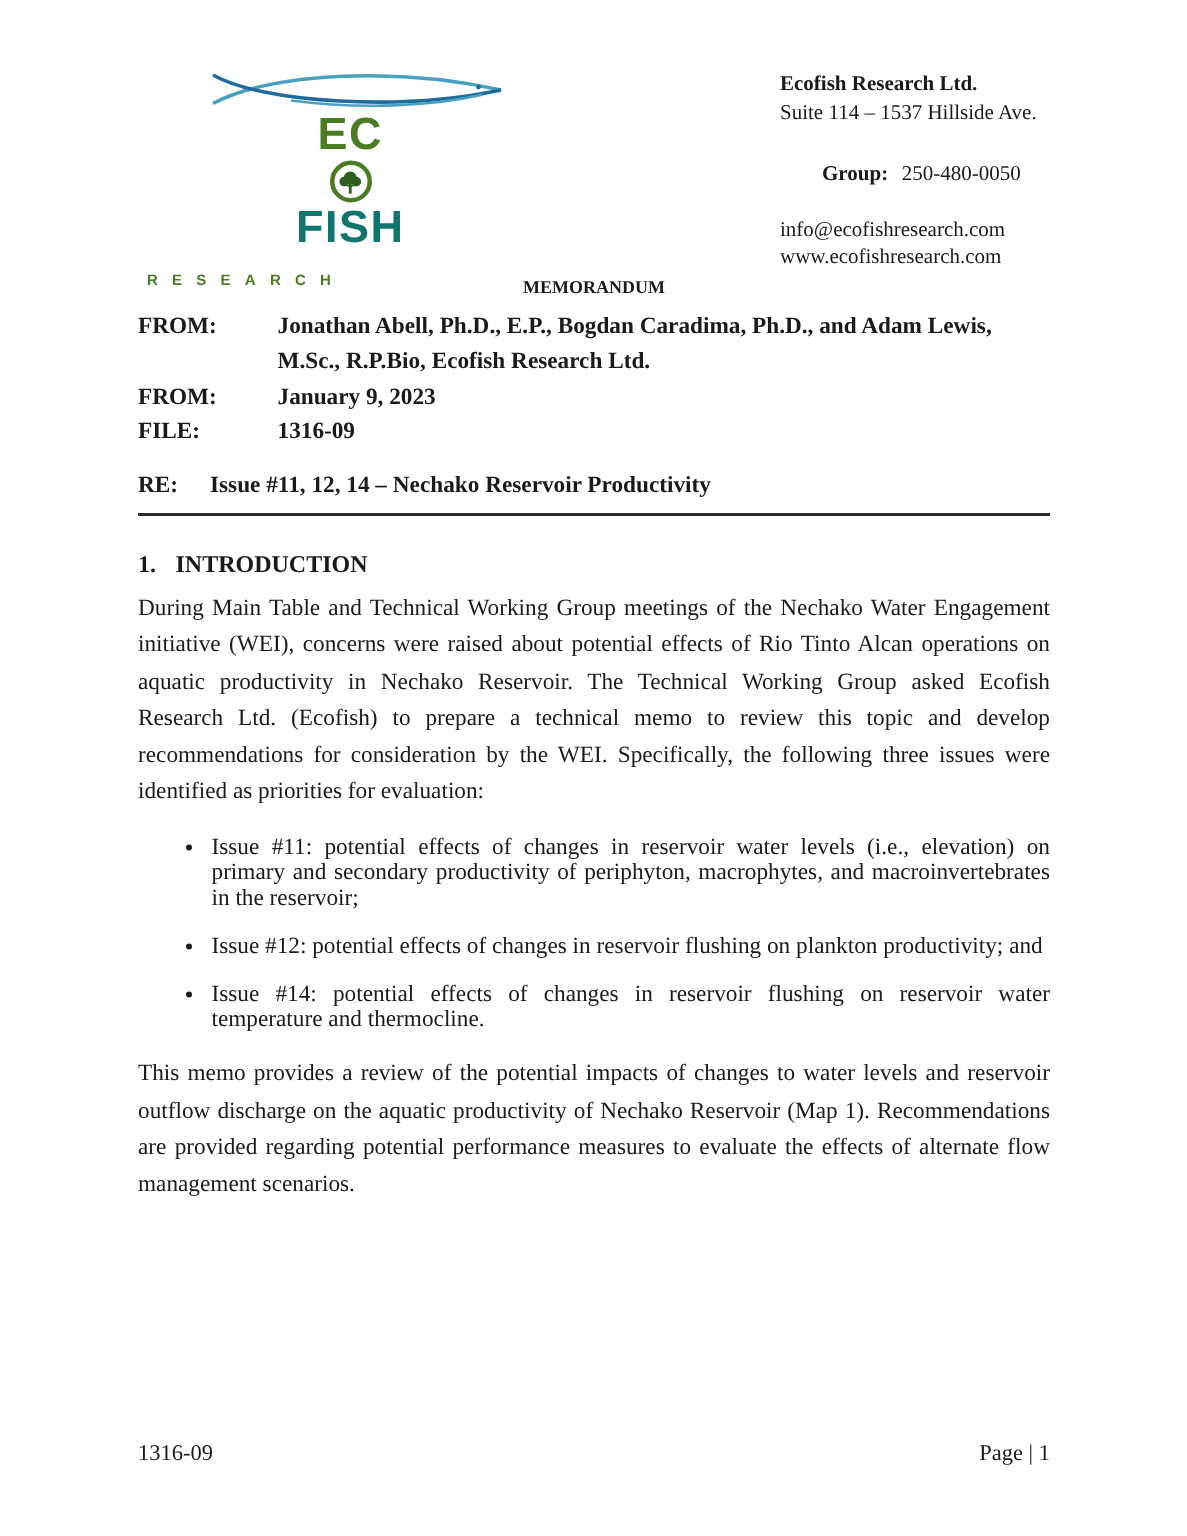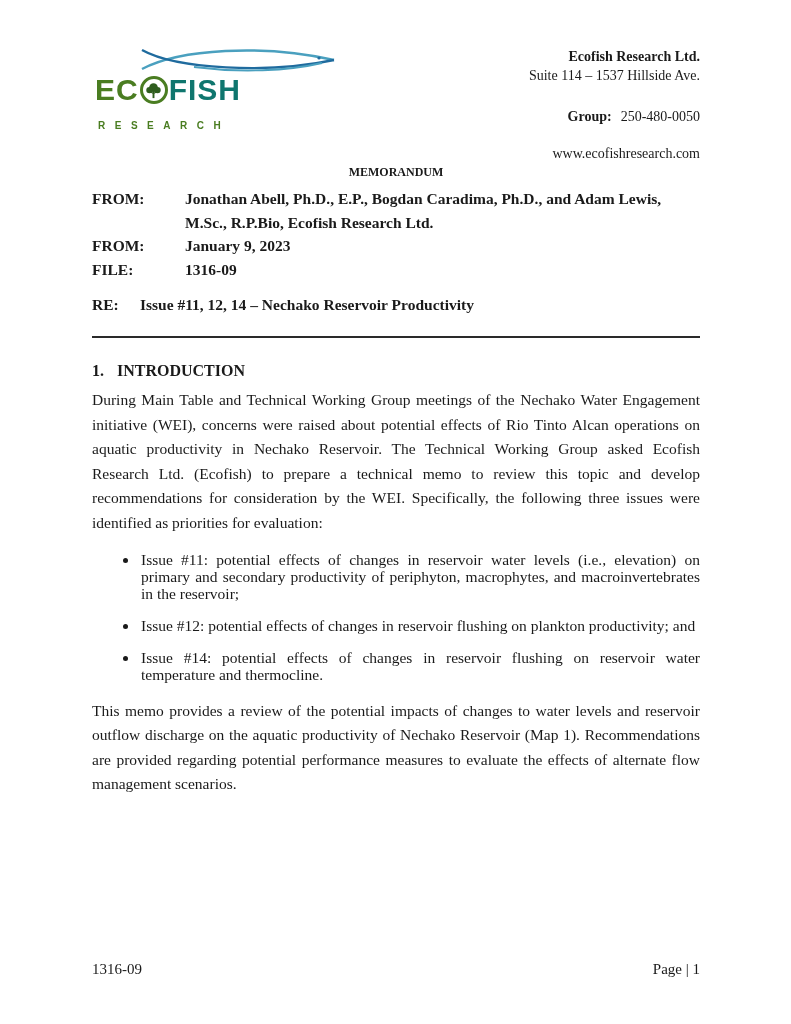--- a/index.html
+++ b/index.html
@@ -11,45 +11,45 @@
     position: relative;
   }
   .page { padding: 45px 91px 0 92px; position: relative; height: 100%; }
 
   
   .header { display: flex; justify-content: space-between; align-items: flex-start; }
 
   .logo { position: relative; width: 280px; height: 104px; padding-top: 2px; }
   .fish-svg { position: absolute; left: 44px; top: 2px; width: 208px; height: 26px; }
   .logo-text { display: flex; align-items: center; margin-top: 26px; margin-left: 3px;
-               font-family: "Liberation Sans", sans-serif; font-weight: bold; }
+               font-family: "Liberation Sans", sans-serif; font-weight: bold; flex-direction: column; }
   .logo-eco { font-size: 30px; letter-spacing: 1px; color: #4a7d21; }
   .logo-fish { font-size: 30px; letter-spacing: 1px; color: #0f766e; }
   .o-ring { display: inline-flex; align-items: center; justify-content: center;
             width: 28px; height: 28px; border: 3px solid #4a7d21; border-radius: 50%;
             margin: 0 1px; }
   .research-row { margin-left: 6px; margin-top: 13px; font-family: "Liberation Sans", sans-serif;
                   font-size: 10px; font-weight: bold; letter-spacing: 9.5px; color: #4a7d21; }
 
   .contact { width: 180px; font-size: 14px; line-height: 18.5px; padding-top: 3px; }
-  .contact .line { white-space: pre-wrap; text-align: right; }
+  .contact .line { white-space: pre-wrap; }
   .c-bold { font-weight: bold; }
   .phone-group { margin-top: 4px; }
   .phone-label { font-weight: bold; }
   .phone-num { margin-left: 9px; }
 
   
   .memo-title { text-align: center; font-weight: bold; font-size: 12px; margin-top: 2px; }
   .fields { margin-top: 7px; }
   .field-row { display: flex; font-weight: bold; font-size: 15.5px; line-height: 23.5px; }
   .field-label { width: 93px; flex: 0 0 93px; }
   .field-value { flex: 1; }
 
   .re-row { display: flex; font-weight: bold; font-size: 15.5px; line-height: 22px;
-            margin-top: 13px; padding-bottom: 20px; border-bottom: 2px solid #2a2a2a; }
+            margin-top: 13px; padding-bottom: 7px; border-bottom: 2px solid #2a2a2a; }
   .re-label { width: 48px; flex: 0 0 48px; }
 
   
   .section-heading { margin-top: 24px; font-weight: bold; font-size: 16px; display: flex; }
   .sec-num { width: 25px; flex: 0 0 25px; }
   .para { margin-top: 8px; font-size: 15.5px; line-height: 24.6px; text-align: justify; }
   ul.issues { margin-top: 15px; padding-left: 47px; list-style: disc; }
   ul.issues li { font-size: 15.5px; line-height: 17px; text-align: justify;
                  margin-bottom: 15px; padding-left: 2px; }
   .para2 { margin-top: 16px; }
@@ -87,20 +87,21 @@
       </div>
       <div class="research-row">RESEARCH</div>
     </div>
 
     <div class="contact">
       <div class="line c-bold">Ecofish Research Ltd.</div>
       <div class="line">Suite 114 – 1537 Hillside Ave.</div>
       <div class="line phone-group">
         <span class="phone-label">Group:</span><span class="phone-num">250-480-0050</span>
       </div>
+      <div class="line">info@ecofishresearch.com</div>
       <div class="line">www.ecofishresearch.com</div>
     </div>
 
   </div>
 
   <div class="memo-title">MEMORANDUM</div>
 
   <div class="fields">
     <div class="field-row">
       <div class="field-label">FROM:</div>

